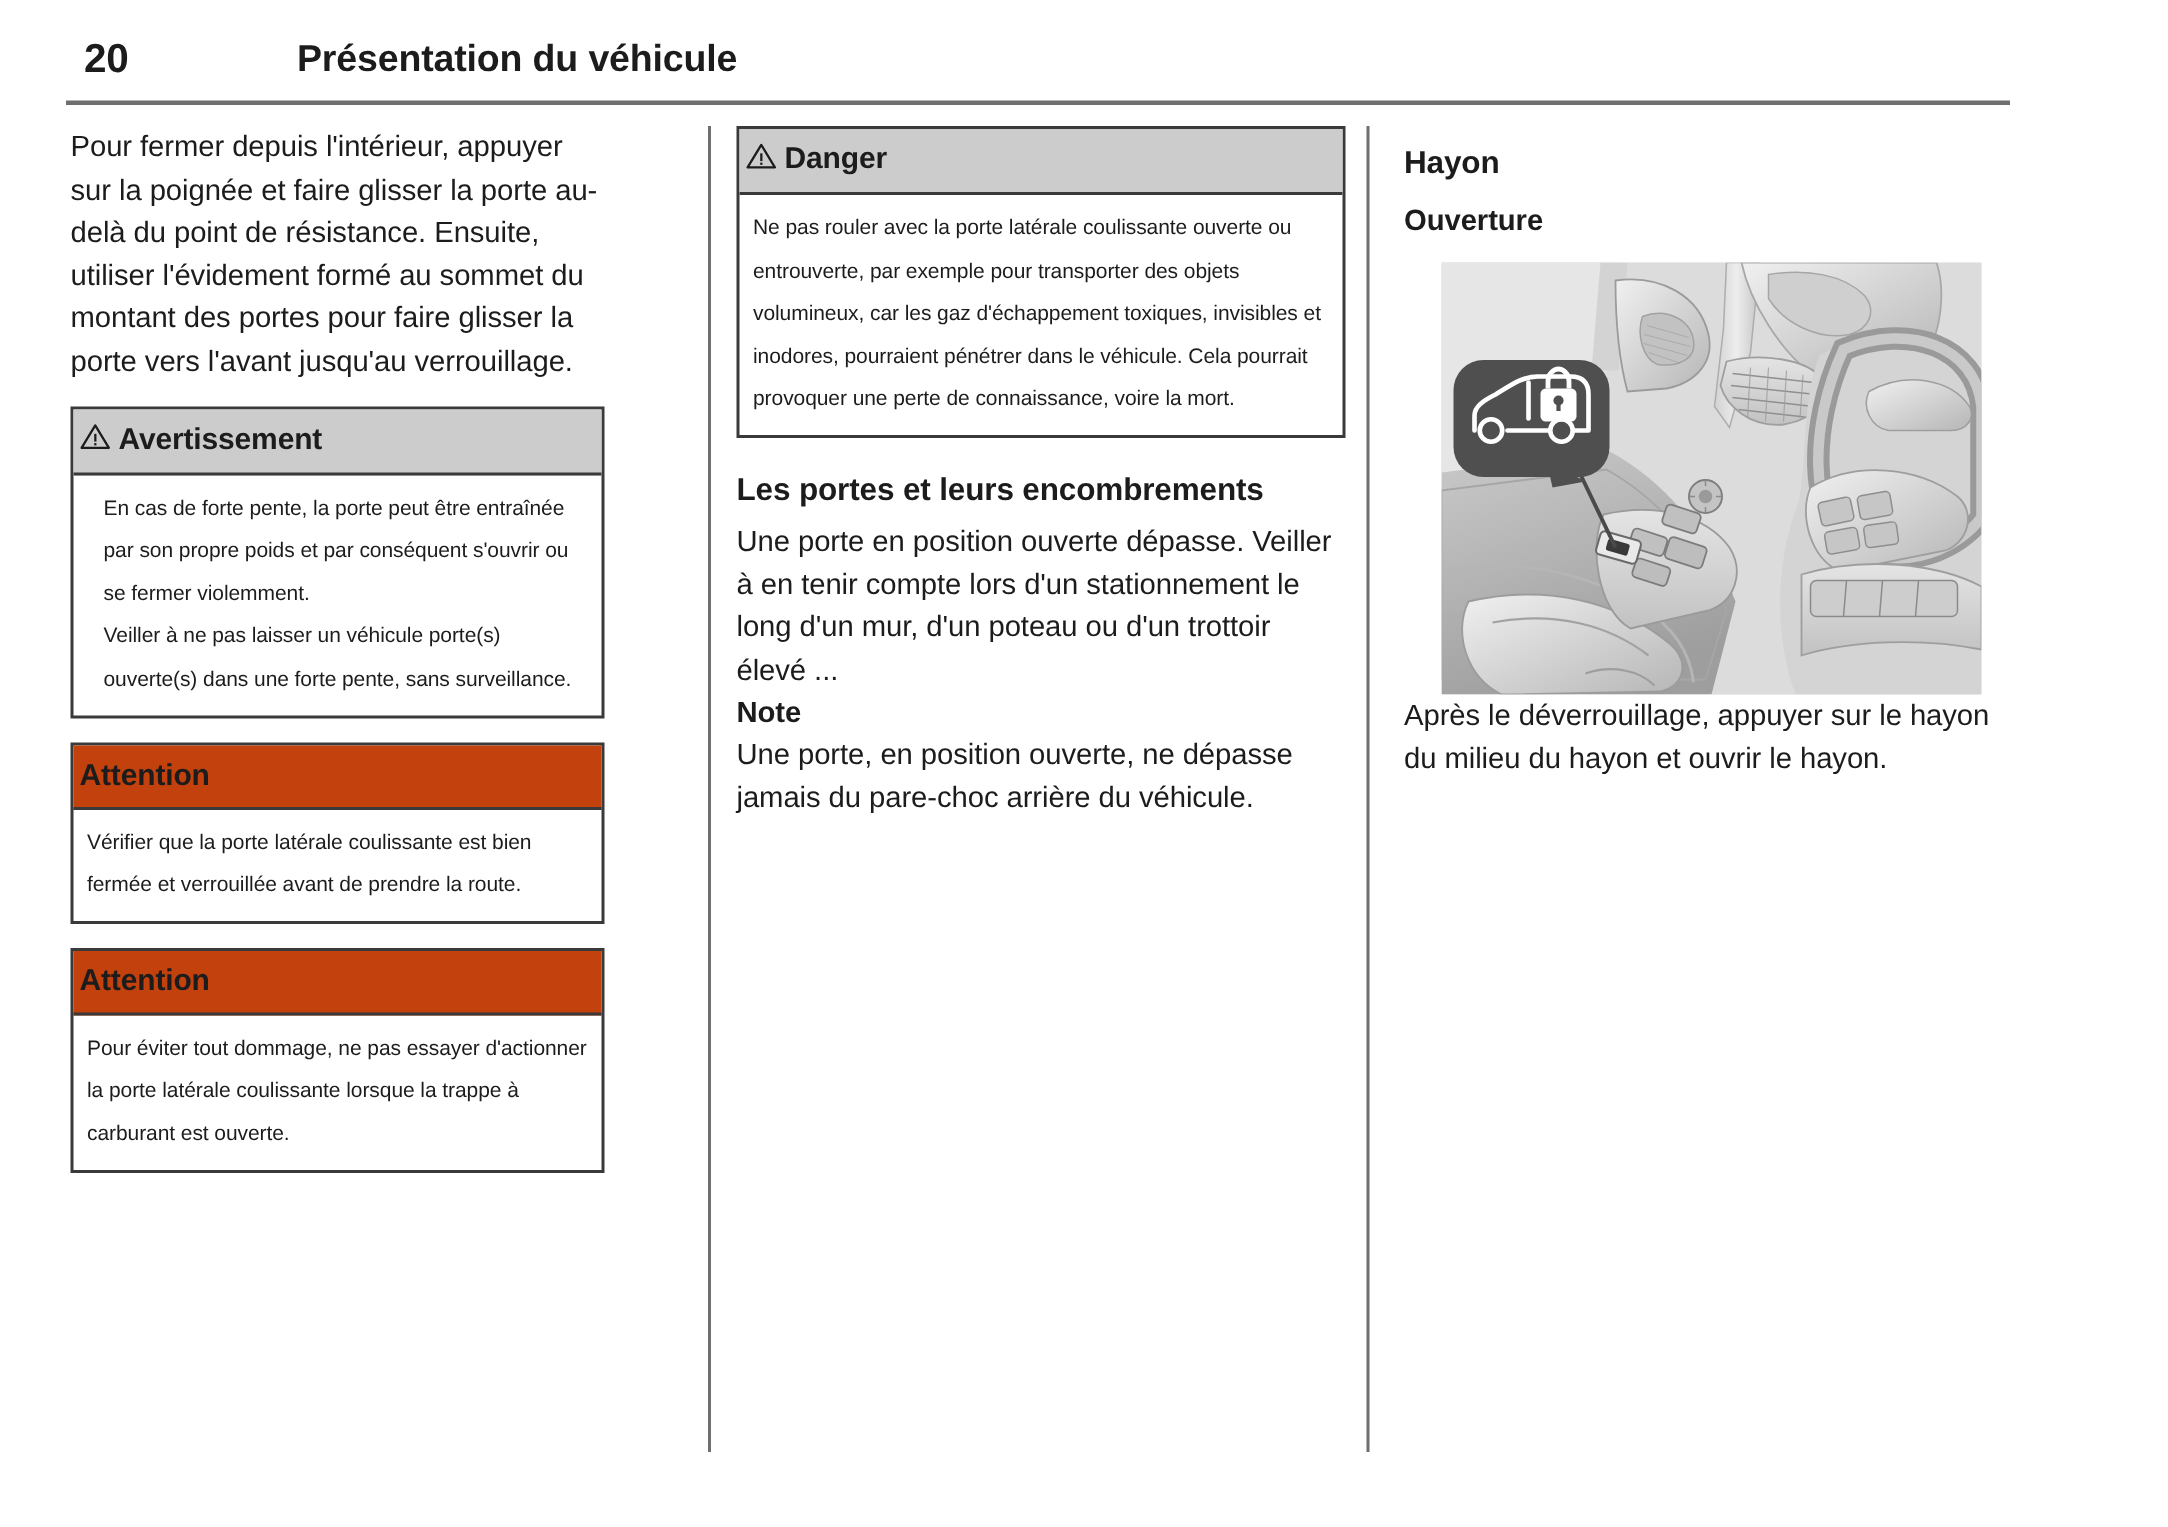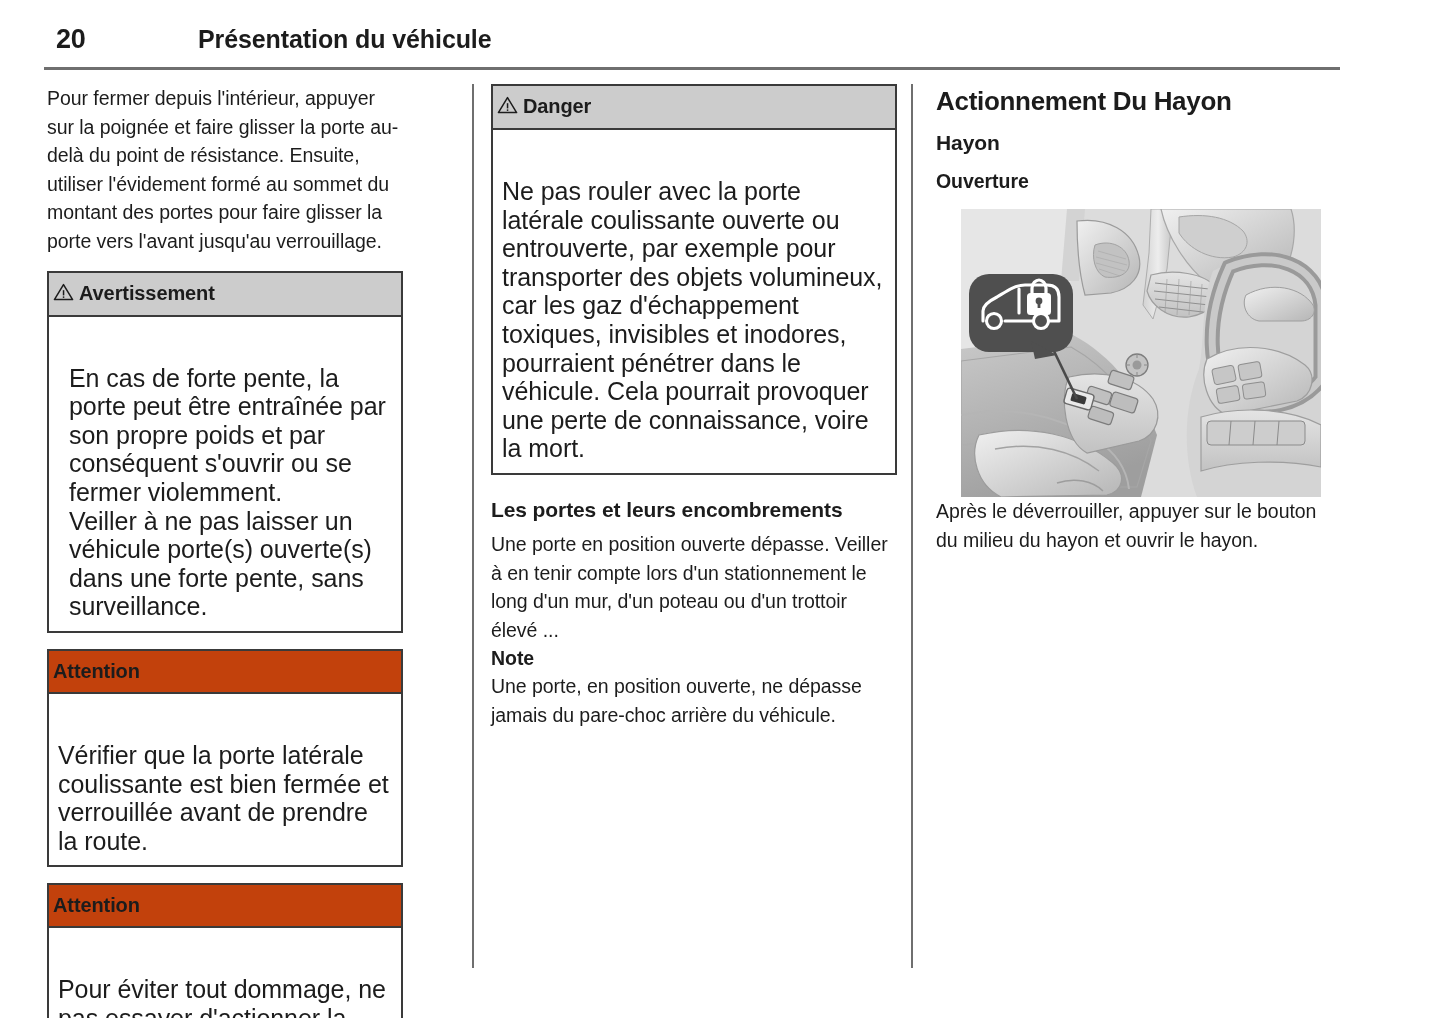--- a/index.html
+++ b/index.html
@@ -93,24 +93,23 @@
     font-size: 20px;
     font-weight: bold;
     line-height: 26px;
     padding: 7px 4px 8px 4px;
     letter-spacing: -0.1px;
   }
   .notice-head.shaded { background: #cccccc; }
   .notice-head.plain  { background: #c2410c; }
   .notice-body {
     padding: 7px 9px 10px 9px;
-    font-size: 25px;
+    font-size: 14px;
     line-height: 28.6px;
     letter-spacing: -0.05px;
-    margin-top: 40px;
   }
   .warn-tri {
     display: inline-block;
     vertical-align: -1px;
     margin-right: 5px;
   }
 
   
   h2.sec-title {
     margin: 0;
@@ -213,21 +212,20 @@
   <p class="body-text" style="margin-top:6px;">Une porte en position ouverte dépasse. Veiller à en tenir compte lors d'un stationnement le long d'un mur, d'un poteau ou d'un trottoir élevé ...</p>
 
   <h4 class="sub-sub-title">Note</h4>
 
   <p class="body-text">Une porte, en position ouverte, ne dépasse jamais du pare-choc arrière du véhicule.</p>
 
 </div>
 
 <div class="column col-3">
 
-  <h2 class="sec-title">Actionnement Du Hayon</h2>
 
   <h3 class="sub-title" style="margin-top:10px;">Hayon</h3>
 
   <h4 class="sub-sub-title" style="margin-top:10px;">Ouverture</h4>
 
   <div class="figure" style="margin-top:14px; margin-left:25px;">
     <svg width="360" height="288" viewBox="0 0 360 288" aria-hidden="true">
       <defs>
         <linearGradient id="gA" x1="0" y1="0" x2="0" y2="1">
           <stop offset="0" stop-color="#e4e4e4"></stop>
@@ -352,15 +350,15 @@
           <rect x="66" y="84" width="24" height="22" rx="3.5" fill="#ffffff"></rect>
           <path d="M71 84 L71 79 C71 74 75 71 78 71 C81 71 85 74 85 79 L85 84" fill="none" stroke="#ffffff" stroke-width="3.2"></path>
           <circle cx="78" cy="92" r="3.4" fill="#4f4f4f"></circle>
           <rect x="76.6" y="92" width="2.8" height="7" fill="#4f4f4f"></rect>
         </g>
       </g>
     </svg>
   </div>
 
 
-  <p class="body-text">Après le déverrouiller, appuyer sur le bouton du milieu du hayon et ouvrir le hayon.</p>
+  <p class="body-text">Après le déverrouillage, appuyer sur le hayon du milieu du hayon et ouvrir le hayon.</p>
 
 </div>
 
 </body></html>

